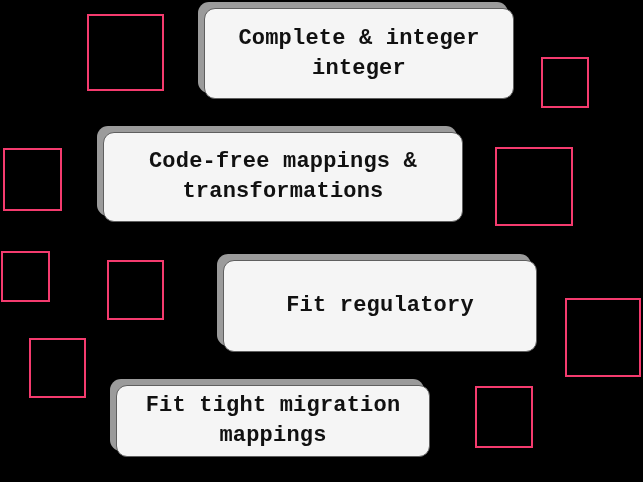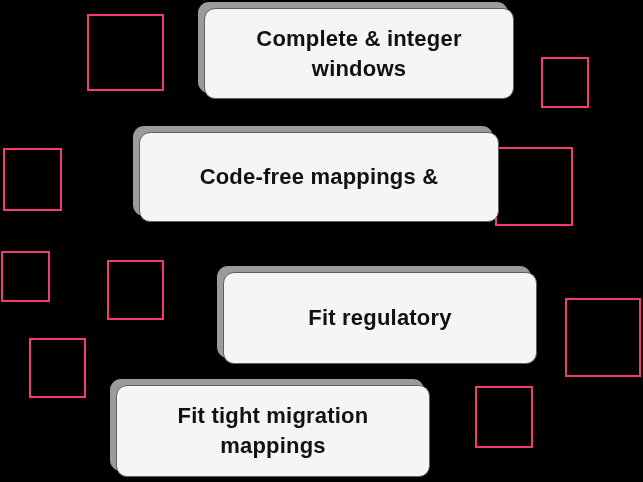--- a/index.html
+++ b/index.html
@@ -6,21 +6,21 @@
     margin: 0;
     padding: 0;
     background: #000;
   }
   .stage {
     position: relative;
     width: 643px;
     height: 482px;
     background: var(--background, #000000);
     overflow: hidden;
-    font-family: Liberation Sans, sans-serif;
+    font-family: Liberation Mono, monospace;
   }
   .decor-square {
     position: absolute;
     border: 2px solid var(--square-pink, #f43b6e);
     background: transparent;
     box-sizing: border-box;
   }
   .card {
     position: absolute;
     background: var(--card-fill, #f5f5f5);
@@ -53,36 +53,37 @@
   <div class="decor-square" style="left:495px; top:147px; width:78px; height:79px;"></div>
   <div class="decor-square" style="left:1px;   top:251px; width:49px; height:51px;"></div>
   <div class="decor-square" style="left:107px; top:260px; width:57px; height:60px;"></div>
   <div class="decor-square" style="left:29px;  top:338px; width:57px; height:60px;"></div>
   <div class="decor-square" style="left:565px; top:298px; width:76px; height:79px;"></div>
   <div class="decor-square" style="left:475px; top:386px; width:58px; height:62px;"></div>
 
   <div class="card" style="left:204px; top:8px; width:310px; height:91px;">
     <div class="card-text">
       <span>Complete &amp; integer</span><br>
-      <span>windows</span>
+      <span>integer</span>
     </div>
   </div>
 
-  <div class="card" style="left:103px; top:132px; width:360px; height:90px;margin-left:36px;">
+  <div class="card" style="left:103px; top:132px; width:360px; height:90px;">
     <div class="card-text">
       <span>Code-free mappings &amp;</span><br>
+      <span>transformations</span>
     </div>
   </div>
 
-  <div class="card" style="left:223px; top:272px; width:314px; height:92px;">
+  <div class="card" style="left:223px; top:260px; width:314px; height:92px;">
     <div class="card-text">
       <span>Fit regulatory</span><br>
     </div>
   </div>
 
-  <div class="card" style="left:116px; top:385px; width:314px; height:92px;">
+  <div class="card" style="left:116px; top:385px; width:314px; height:72px;">
     <div class="card-text">
       <span>Fit tight migration</span><br>
       <span>mappings</span>
     </div>
   </div>
 
 </div>
 
 </body></html>

